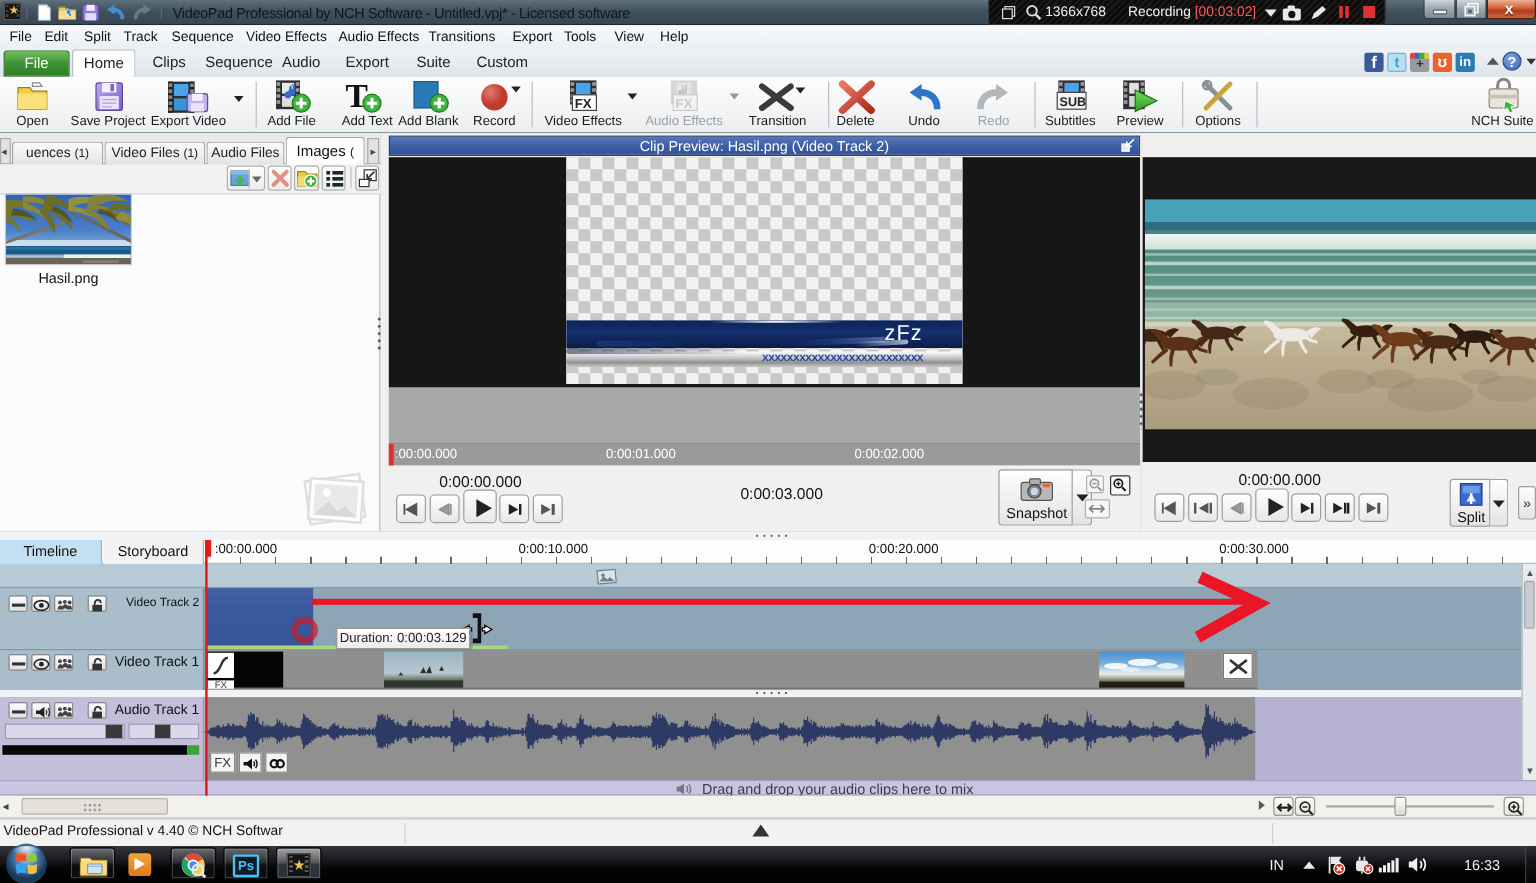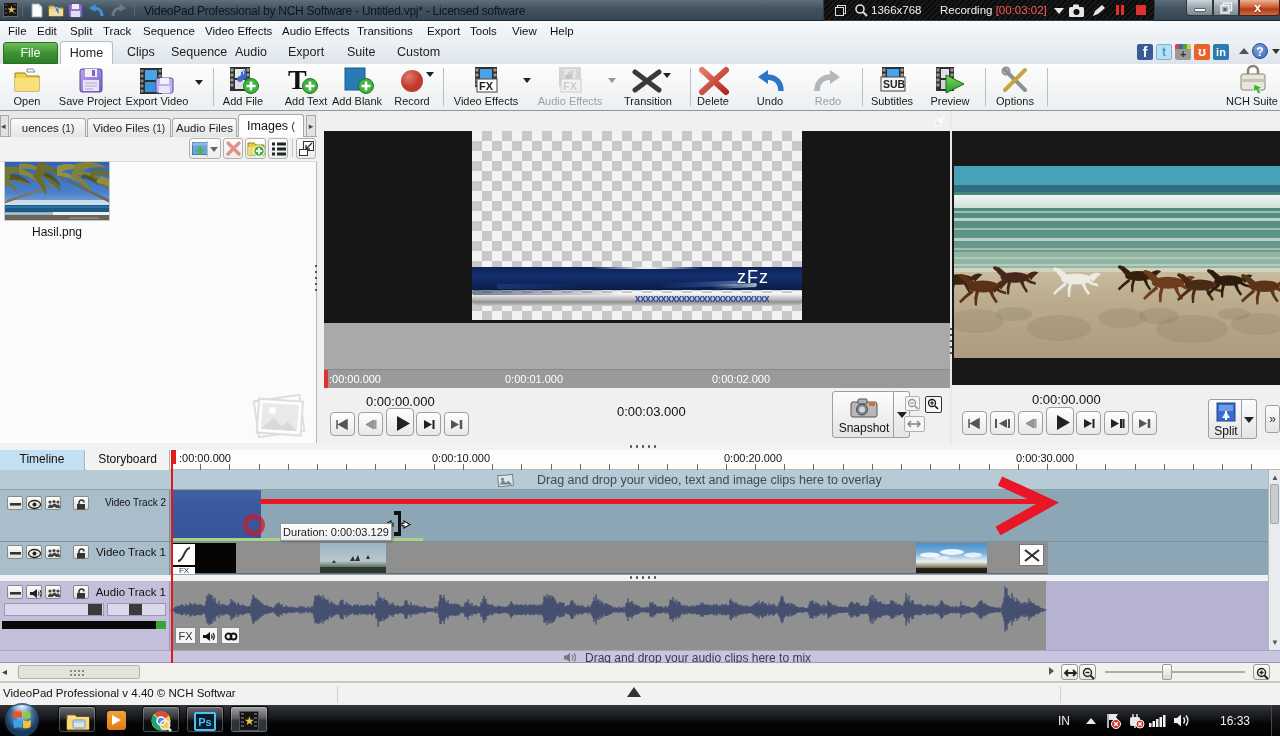--- a/index.html
+++ b/index.html
@@ -434,20 +434,21 @@
             <rect x="14" y="20" width="36" height="26" fill="#d8d8d8"></rect>
             <circle cx="24" cy="27" r="3.5" fill="#fff"></circle>
             <path d="M14 46l12-12 8 8 6-5 10 9z" fill="#b8b8b8"></path>
           </g>
       </svg>
 
       <div class="abs" style="left:314px;top:152px;width:4px;height:30px;background:radial-gradient(circle 1.5px, #555 1.2px, transparent 1.3px) 0 0/4px 6px repeat-y;"></div>
     </div>
 
     <div class="abs" id="clipprev" style="left:324px;top:1px;width:626px;height:331px;background:#f0f0ef;">
+      <div class="abs" style="left:0;top:1px;width:626px;height:17px;background:linear-gradient(#5578b8,#3c5da4 55%,#35549a);border:1px solid #2a4070;color:#fff;font-size:12px;text-align:center;line-height:16px;">Clip Preview: Hasil.png (Video Track 2)</div>
       <svg style="left:610px;top:3px;" width="12" height="12">
           <rect x="1" y="5" width="6" height="6" fill="#e8e8e8" stroke="#fff"></rect>
           <path d="M11 1L5 7M5 7h4M5 7V3" stroke="#fff" stroke-width="1.3" fill="none"></path>
         </svg>
 
       <div class="abs" style="left:0;top:19px;width:626px;height:192px;background:#161616;">
         <div class="abs" style="left:148px;top:0;width:330px;height:189px;background:#fff;">
           <div class="abs" style="left:0;top:0;width:330px;height:189px;background:conic-gradient(#c8c8c8 0 25%,#f2f2f2 0 50%,#c8c8c8 0 75%,#f2f2f2 0) 0 0/20px 20px;"></div>
 
           <div class="abs" style="left:0;top:136px;width:330px;height:23px;background:linear-gradient(#0d2258,#14306e 40%,#0a1c48);overflow:hidden;">
@@ -766,21 +767,20 @@
     </div>
 
     <div class="abs" style="left:0;top:27px;width:1280px;height:20px;background:#b7cbd6;border-bottom:1px solid #8ba0ac;">
       <svg style="left:496px;top:3px;" width="20" height="15" opacity="0.75">
           <g transform="rotate(-5 10 7)">
             <rect x="2" y="2" width="15" height="11" fill="#e8eef2" stroke="#5a6a74"></rect>
             <circle cx="6.5" cy="6" r="1.5" fill="#5a6a74"></circle>
             <path d="M3 11l4-4 3 3 2-2 4 4z" fill="#5a6a74"></path>
           </g>
         </svg>
-      <div class="abs" style="left:537px;top:3px;font-size:12.5px;color:#3c4c56;">Drag and drop your video, text and image clips here to overlay</div>
     </div>
 
     <div class="abs" style="left:0;top:47px;width:1280px;height:52px;background:#8da6b5;">
       <div class="abs" style="left:0;top:0;width:170px;height:52px;background:#a9bdca;border-right:1px solid #7a919e;"></div>
       <div class="abs" style="left:0;top:51px;width:1280px;height:1px;background:#7a919e;"></div>
       <div class="hbtn" style="left:7px;top:6px;">
           <svg style="left:2px;top:6px;" width="11" height="3">
             <rect width="11" height="2.6" fill="#333"></rect>
           </svg>
         </div>

